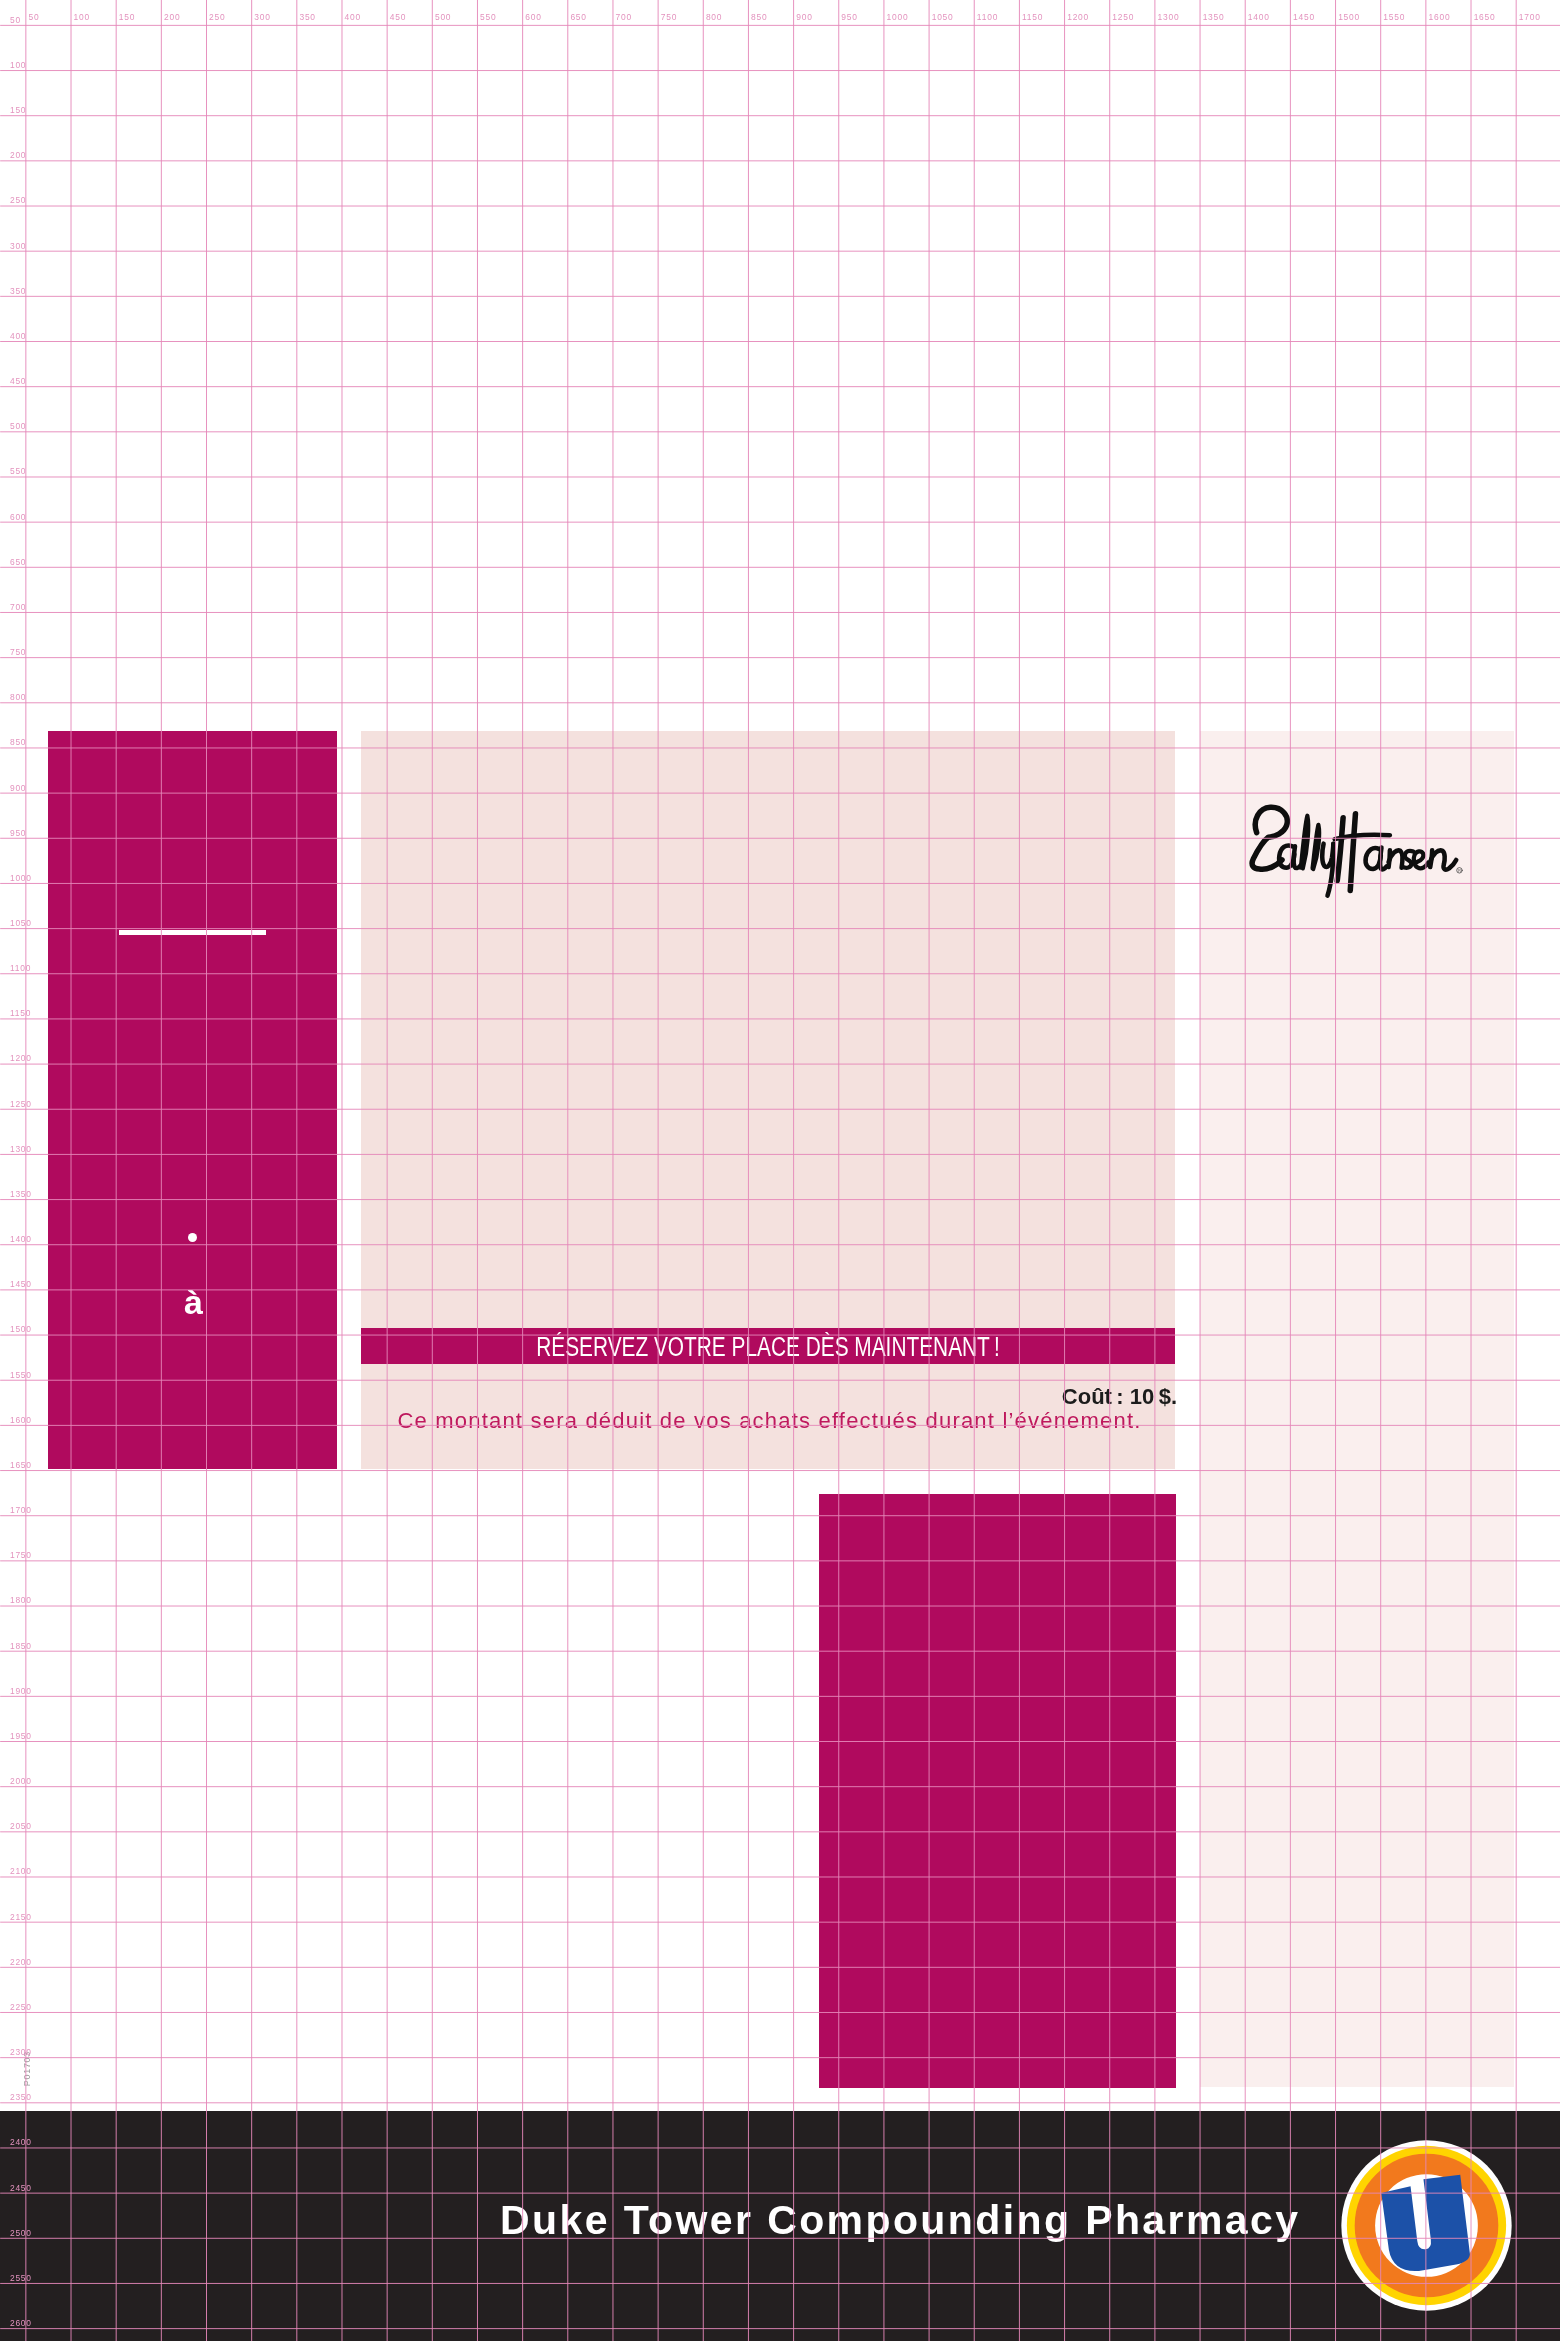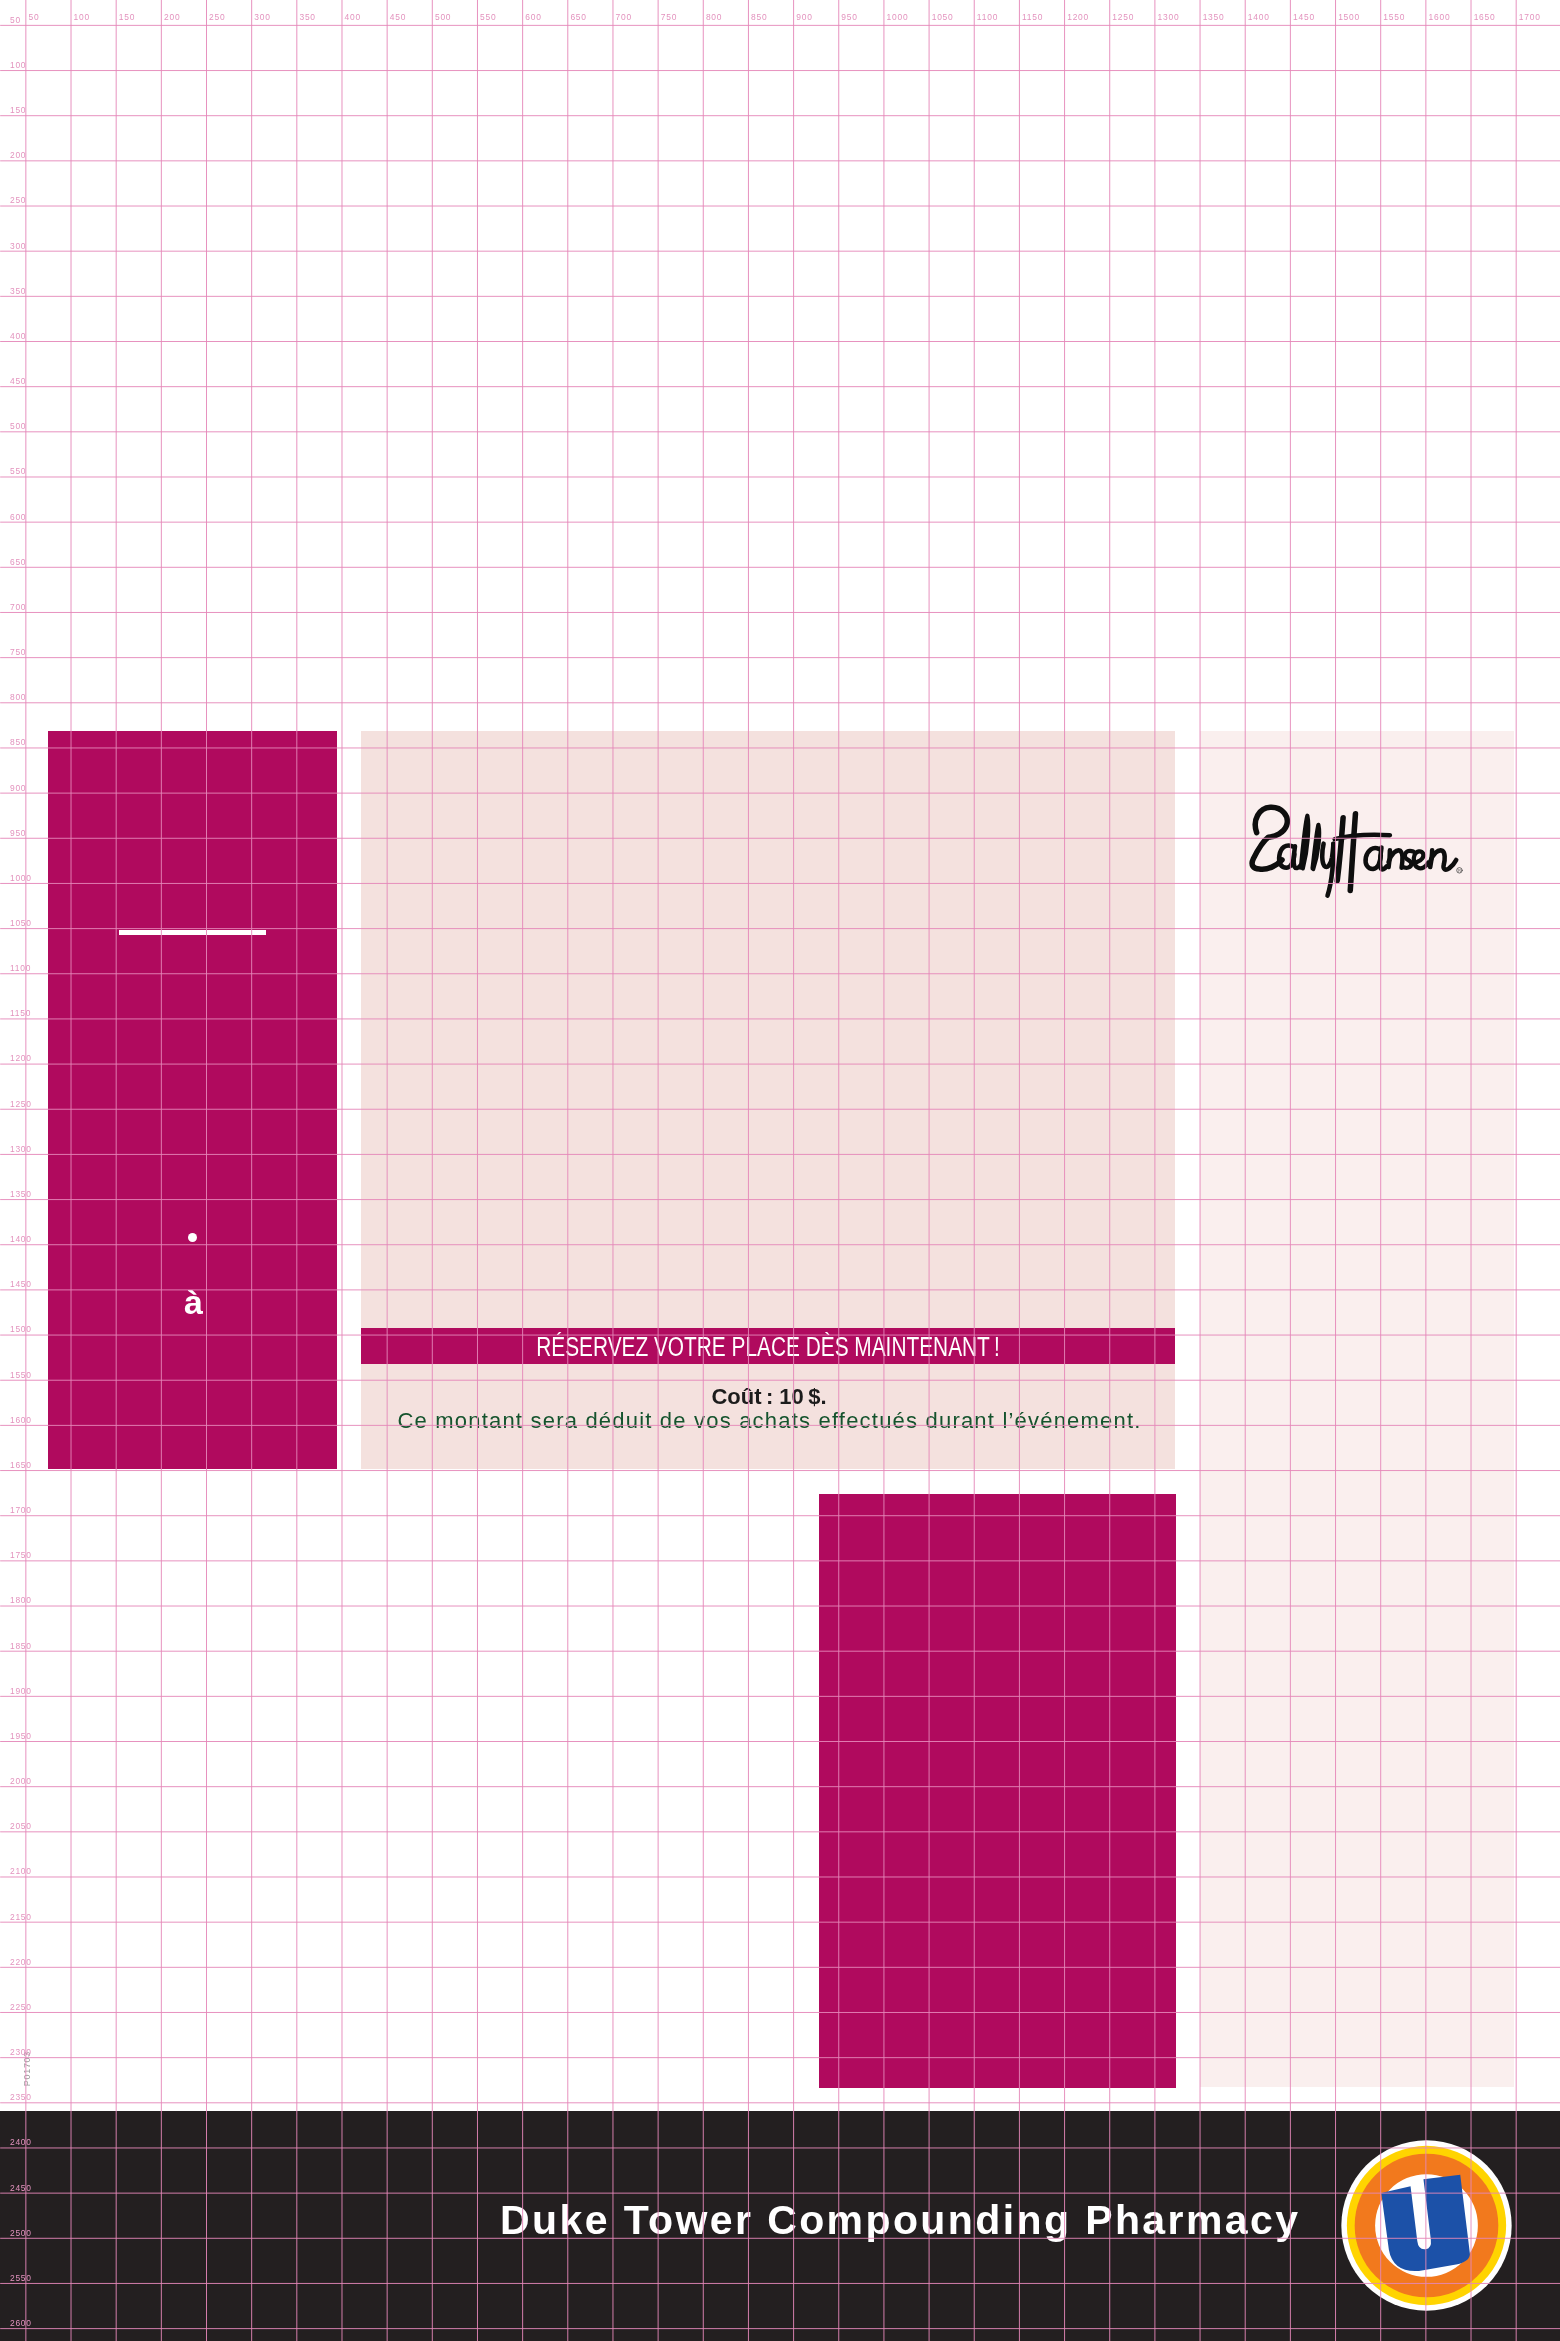--- a/index.html
+++ b/index.html
@@ -19,23 +19,23 @@
 <div class="abs" id="agrave" style="left:161px;top:1285px;width:65px;text-align:center;color:#ffffff;font-weight:bold;font-size:34px;line-height:1;">à</div>
 
 <div class="abs" id="palemid" style="left:361px;top:731px;width:814px;height:738px;background:#F4E1DE;"></div>
 
 <div class="abs" id="colright" style="left:1200px;top:731px;width:314px;height:1356px;background:#FAEFEE;"></div>
 
 <div class="abs" id="banner" style="left:361px;top:1328px;width:814px;height:36px;background:#B00A5E;"></div>
 
 <div class="abs" id="bannertext" style="left:361px;top:1328px;width:814px;height:36px;text-align:center;color:#ffffff;font-size:27px;line-height:38px;white-space:nowrap;transform:scaleX(0.772);transform-origin:50% 50%;">RÉSERVEZ VOTRE PLACE DÈS MAINTENANT !</div>
 
-<div class="abs" id="cout" style="left:361px;top:1386px;width:816px;text-align:center;color:#1c1c1c;font-size:22px;font-weight:bold;line-height:1;white-space:nowrap;">Coût : 10 $.</div>
-
-<div class="abs" id="sentence" style="left:249px;top:1410px;width:1041px;text-align:center;color:#14532d;font-size:22px;line-height:1;white-space:nowrap;letter-spacing:1.2px;">Ce montant sera déduit de vos achats effectués durant l’événement.</div>
+<div class="abs" id="cout" style="left:361px;top:1386px;width:816px;text-align:right;color:#1c1c1c;font-size:22px;font-weight:bold;line-height:1;white-space:nowrap;">Coût : 10 $.</div>
+
+<div class="abs" id="sentence" style="left:249px;top:1410px;width:1041px;text-align:center;color:#be185d;font-size:22px;line-height:1;white-space:nowrap;letter-spacing:1.2px;">Ce montant sera déduit de vos achats effectués durant l’événement.</div>
 
 <div class="abs" id="rect2" style="left:819px;top:1494px;width:357px;height:594px;background:#B00A5E;"></div>
 
 <svg class="abs" id="sallyhansen" style="left:1230px;top:800px;" width="247" height="114" viewBox="0 0 380 175">
   <g fill="none" stroke="#0e0e0e" stroke-linecap="round" stroke-linejoin="round">
 
     <path d="M 41,50 C 34,30 45,12 62,11 C 80,10 92,25 87,39 C 83,50 70,56 59,57 C 50,64 42,78 36,90 C 31,100 36,106 45,106 C 58,108 72,101 80,92" stroke-width="8.5"></path>
 
     <path d="M 96,71 C 86,67 78,73 76,85 C 74,97 79,104 87,104 C 94,103 98,95 99,83" stroke-width="7"></path>
     <path d="M 100,71 C 98,85 97,97 99,102 C 101,106 105,105 108,101" stroke-width="7"></path>

